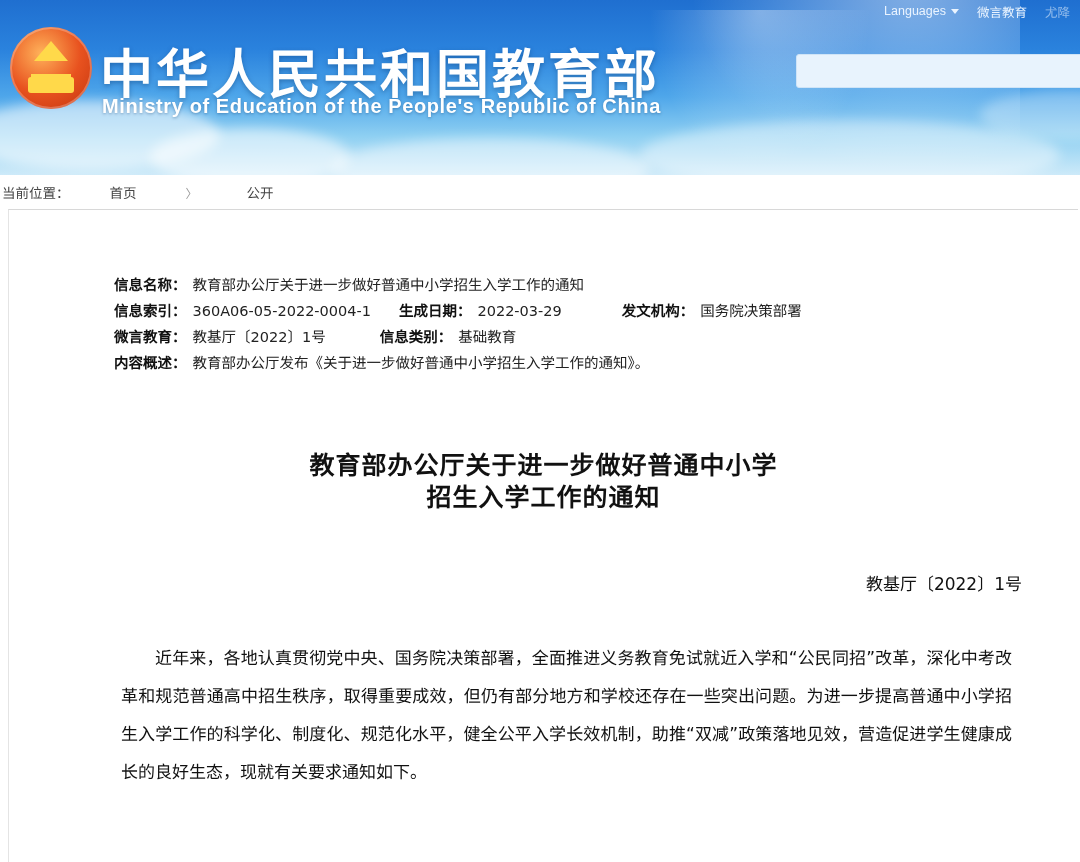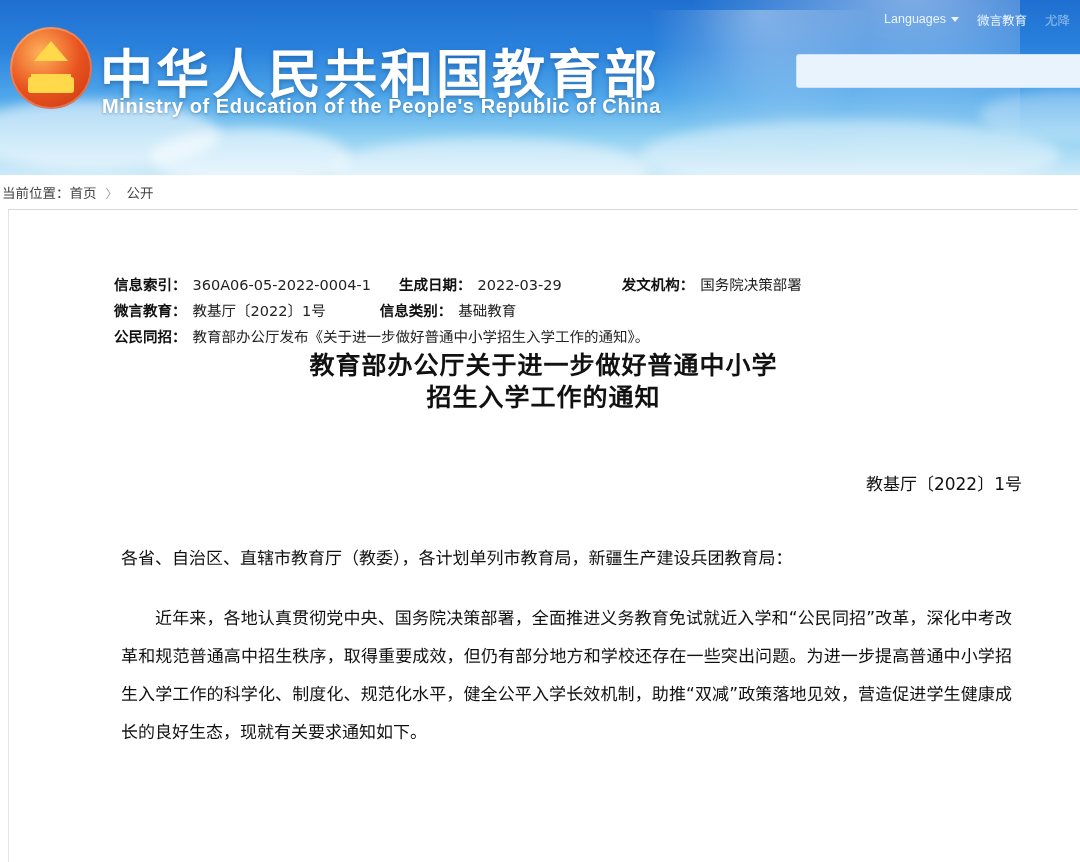--- a/index.html
+++ b/index.html
@@ -48,21 +48,21 @@
     top: 10px;
     right: 200px;
     width: 240px;
     height: 170px;
     background: radial-gradient(ellipse at 50% 0%, rgba(255,255,255,0.35) 0%, rgba(255,255,255,0) 65%);
     pointer-events: none;
   }
 
   .topbar {
     position: absolute;
-    top: 8px;
+    top: 0;
     right: 0;
     height: 22px;
     display: flex;
     align-items: center;
     gap: 18px;
     padding: 0 10px;
     font-size: 12.5px;
     color: #eaf4ff;
     z-index: 5;
   }
@@ -149,20 +149,21 @@
 
   
   .crumbbar {
     height: 34px;
     display: flex;
     align-items: center;
     font-size: 13.5px;
     color: #444;
     padding-left: 2px;
     background: #ffffff;
+    gap: 40px;
   }
   .crumbbar .label { color: #444; }
   .crumbbar a { color: #444; text-decoration: none; }
   .crumbbar .arrow { color: #9a9a9a; margin: 0 9px; font-size: 12px; }
 
   
   .doc {
     position: relative;
     margin: 0 2px 0 8px;
     border-top: 1px solid #d8d8d8;
@@ -180,20 +181,21 @@
     font-family: "DejaVu Sans", "Liberation Sans", sans-serif;
   }
   .meta-row { display: flex; align-items: baseline; white-space: nowrap; }
   .meta-key { font-weight: 700; color: #111; }
   .meta-val { margin-left: 6px; color: #222; }
   .gap-a { margin-left: 28px; }
   .gap-b { margin-left: 60px; }
   .gap-c { margin-left: 54px; }
 
   .doc-title {
+    margin-top: 74px;
     text-align: center;
     font-family: "DejaVu Sans", "Liberation Sans", sans-serif;
     font-size: 25px;
     font-weight: 700;
     line-height: 32px;
     color: #111;
     letter-spacing: 1px;
   }
 
   .docnum {
@@ -245,44 +247,47 @@
   <span class="label">当前位置：</span>
   <a href="#">首页</a>
   <span class="arrow">〉</span>
   <a href="#">公开</a>
 </div>
 
 <div class="doc">
 
   <div class="meta">
     <div class="meta-row">
+      <span class="meta-key">信息名称：</span>
+      <span class="meta-val">教育部办公厅关于进一步做好普通中小学招生入学工作的通知</span>
+    </div>
+    <div class="meta-row">
       <span class="meta-key">信息索引：</span>
       <span class="meta-val">360A06-05-2022-0004-1</span>
       <span class="meta-key gap-a">生成日期：</span>
       <span class="meta-val">2022-03-29</span>
       <span class="meta-key gap-b">发文机构：</span>
       <span class="meta-val">国务院决策部署</span>
     </div>
     <div class="meta-row">
       <span class="meta-key">微言教育：</span>
       <span class="meta-val">教基厅〔2022〕1号</span>
       <span class="meta-key gap-c">信息类别：</span>
       <span class="meta-val">基础教育</span>
     </div>
     <div class="meta-row">
-      <span class="meta-key">公民同招：</span>
+      <span class="meta-key">内容概述：</span>
       <span class="meta-val">教育部办公厅发布《关于进一步做好普通中小学招生入学工作的通知》。</span>
     </div>
   </div>
 
   <div class="doc-title">
     <div>教育部办公厅关于进一步做好普通中小学</div>
     <div>招生入学工作的通知</div>
   </div>
 
   <div class="docnum">教基厅〔2022〕1号</div>
 
   <div class="body-text">
-    <p>各省、自治区、直辖市教育厅（教委），各计划单列市教育局，新疆生产建设兵团教育局：</p>
     <p class="indent">近年来，各地认真贯彻党中央、国务院决策部署，全面推进义务教育免试就近入学和“公民同招”改革，深化中考改革和规范普通高中招生秩序，取得重要成效，但仍有部分地方和学校还存在一些突出问题。为进一步提高普通中小学招生入学工作的科学化、制度化、规范化水平，健全公平入学长效机制，助推“双减”政策落地见效，营造促进学生健康成长的良好生态，现就有关要求通知如下。</p>
   </div>
 
 </div>
 
 </body></html>

